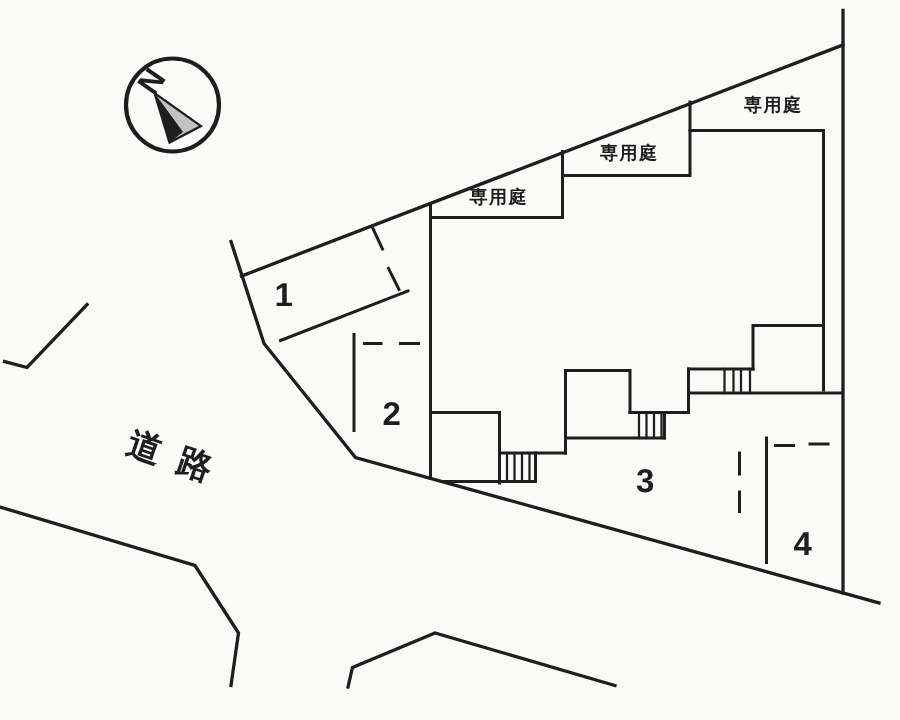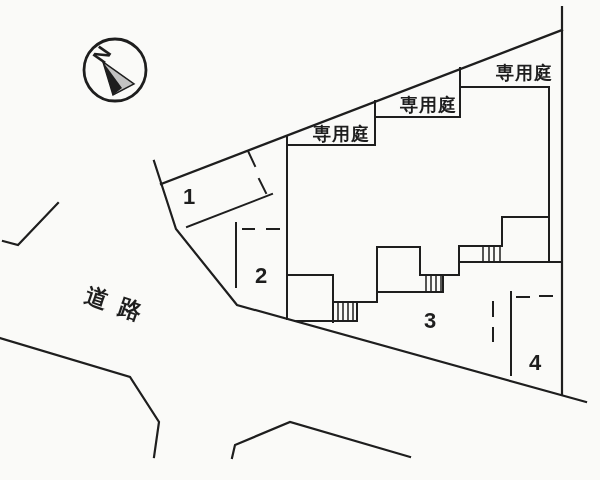--- a/index.html
+++ b/index.html
@@ -16,21 +16,21 @@
   }
   #stage svg{position:absolute;left:0;top:0;}
   .lbl{
     position:absolute;
     color:var(--line,#1e1e1e);
     font-weight:bold;
     white-space:nowrap;
     line-height:1;
     user-select:none;
   }
-  .garden{font-size:18px;letter-spacing:1px;text-align:center;}
+  .garden{font-size:12px;letter-spacing:1px;text-align:center;}
   .num{font-size:22px;font-weight:600;}
   .road{
     font-size:23px;letter-spacing:3px;
     transform:rotate(19deg);transform-origin:center;
   }
   .north{
     font-size:21px;
     transform:rotate(-55deg);transform-origin:center;
   }
   .stroke{stroke:var(--line,#1e1e1e);fill:none;stroke-linecap:square;}

